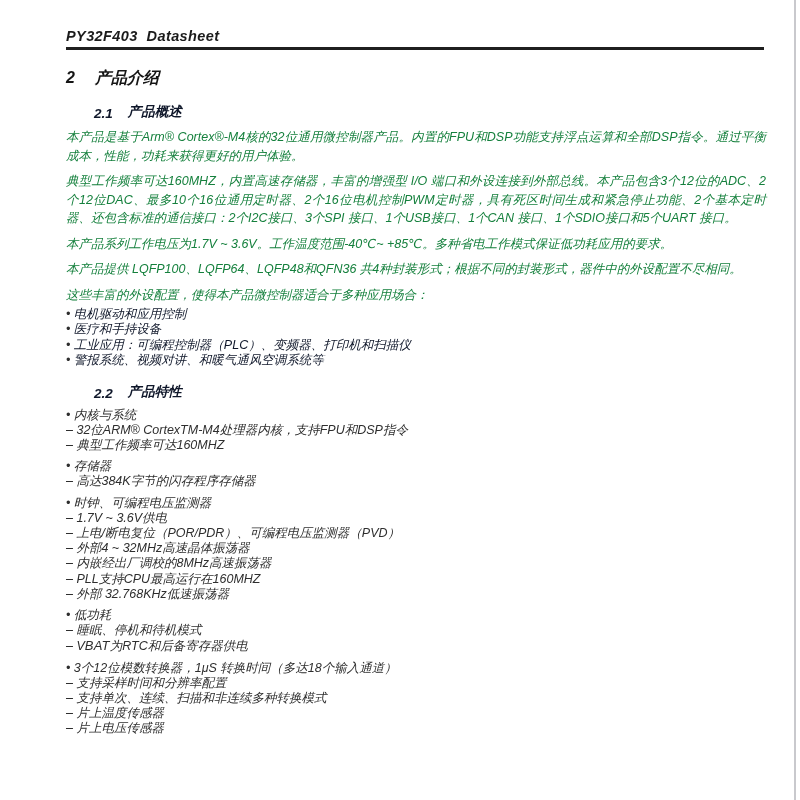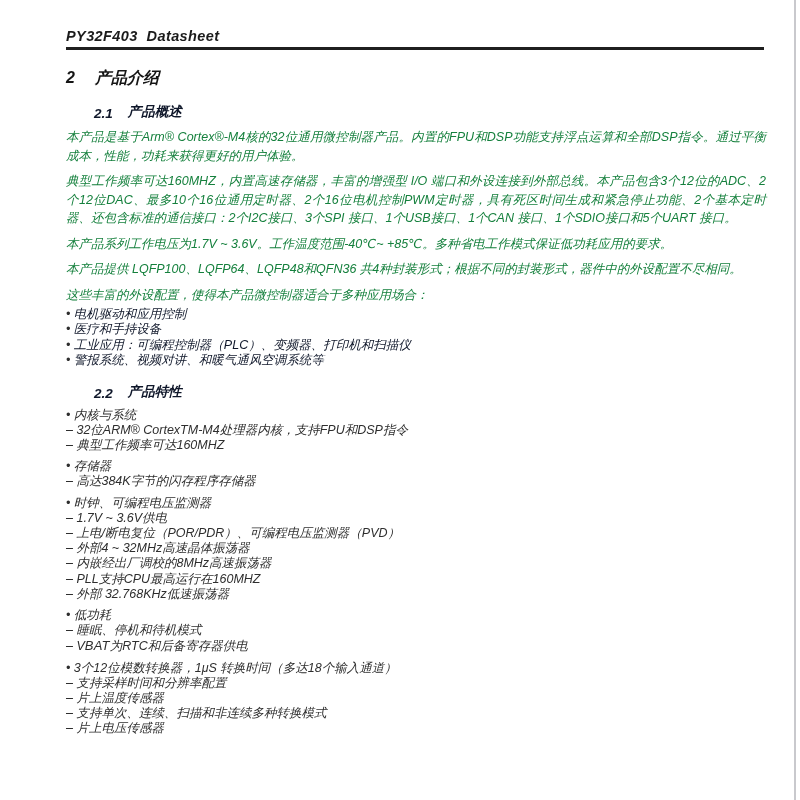--- a/index.html
+++ b/index.html
@@ -117,21 +117,21 @@
 
     <div class="fgroup">
       <div class="fline fheader">低功耗</div>
       <div class="fline fitem">睡眠、停机和待机模式</div>
       <div class="fline fitem"><span>V</span><span class="subsc">BAT</span><span>为RTC和后备寄存器供电</span></div>
     </div>
 
     <div class="fgroup">
       <div class="fline fheader">3个12位模数转换器，1μS 转换时间（多达18个输入通道）</div>
       <div class="fline fitem">支持采样时间和分辨率配置</div>
+      <div class="fline fitem">支持单次、连续、扫描和非连续多种转换模式</div>
       <div class="fline fitem">片上温度传感器</div>
-      <div class="fline fitem">支持单次、连续、扫描和非连续多种转换模式</div>
       <div class="fline fitem">片上电压传感器</div>
     </div>
 
   </div>
 </div>
 
 <div class="page-right-edge"></div>
 
 </body></html>

